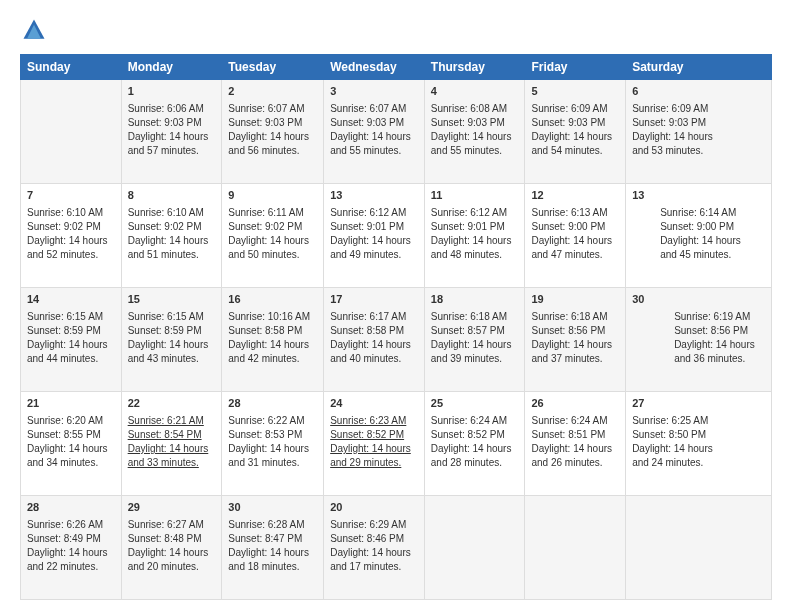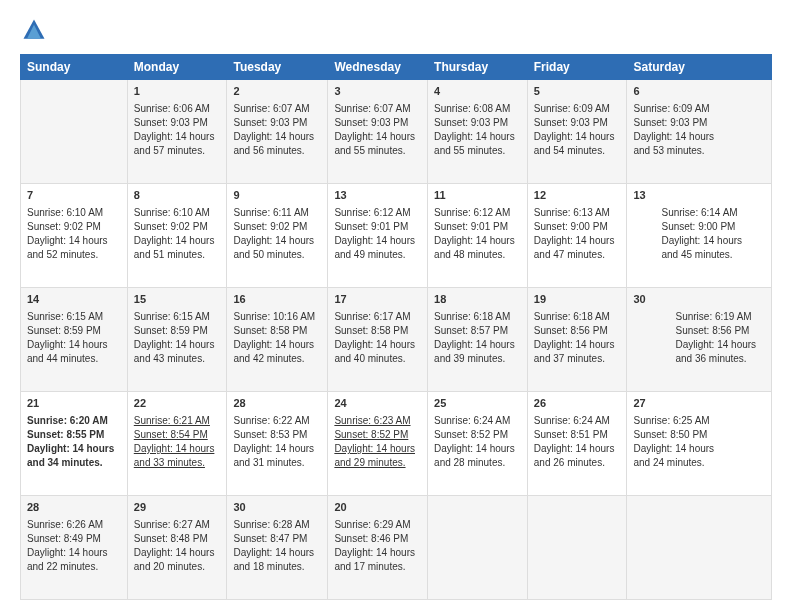--- a/index.html
+++ b/index.html
@@ -283,21 +283,21 @@
             <span class="day-num">30</span>
             <div class="cell-content" style="white-space: pre-line; margin-left: 42px;">Sunrise: 6:19 AM
 Sunset: 8:56 PM
 Daylight: 14 hours
 and 36 minutes.</div>
           </td>
         </tr>
         <tr>
           <td>
             <span class="day-num">21</span>
-            <div class="cell-content" style="white-space: pre-line; font-weight: bold;">Sunrise: 6:20 AM
+            <div class="cell-content" style="white-space: pre-line;">Sunrise: 6:20 AM
 Sunset: 8:55 PM
 Daylight: 14 hours
 and 34 minutes.</div>
           </td>
           <td>
             <span class="day-num">22</span>
             <div class="cell-content" style="white-space: pre-line; text-decoration: underline;">Sunrise: 6:21 AM
 Sunset: 8:54 PM
 Daylight: 14 hours
 and 33 minutes.</div>

